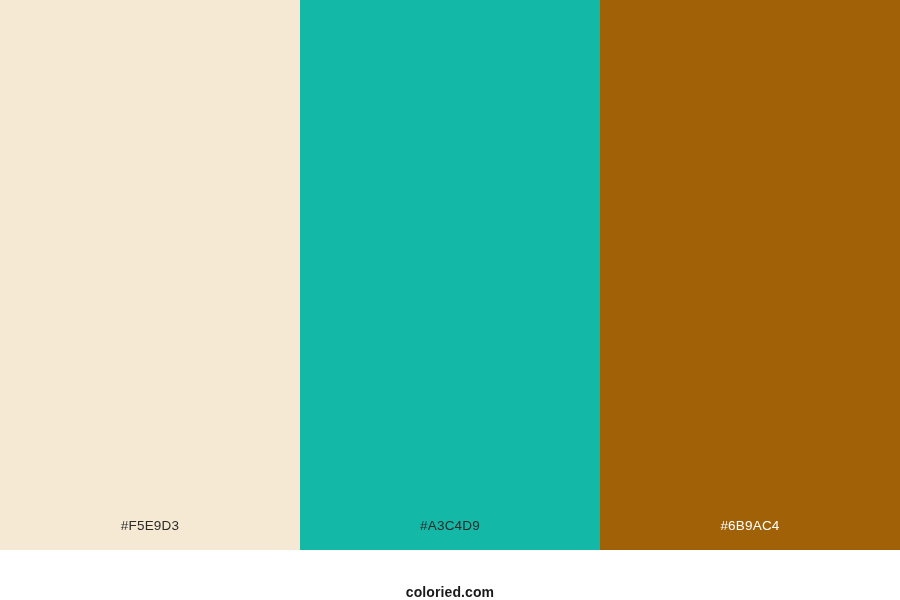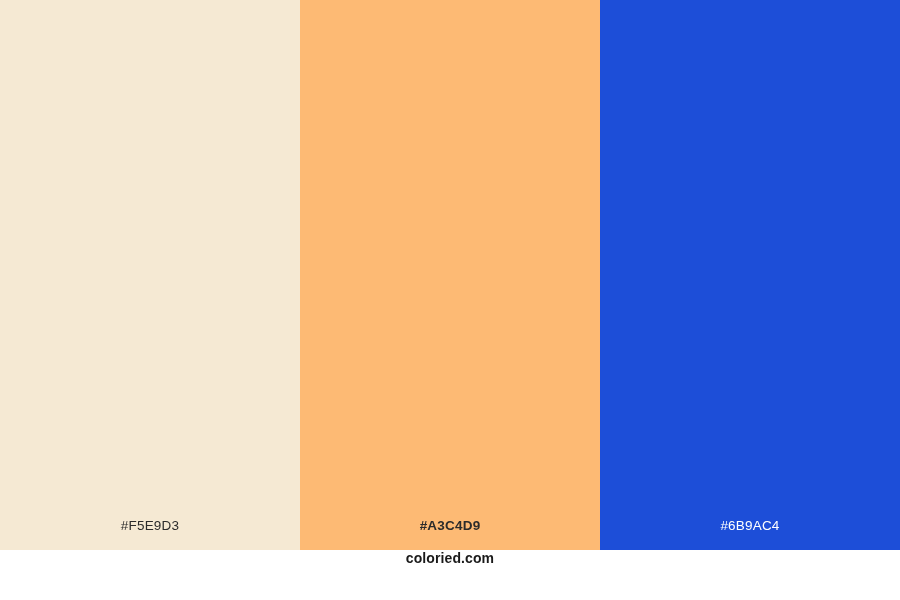--- a/index.html
+++ b/index.html
@@ -46,21 +46,21 @@
     padding-bottom: 18px;
     white-space: nowrap;
   }
   .label-dark { color: #2b2b2b; }
   .label-light { color: #ffffff; }
   .footer {
     width: 900px;
     height: 50px;
     background: #ffffff;
     display: flex;
-    align-items: flex-start;
+    align-items: flex-end;
     justify-content: center;
   }
   .footer-text {
     font-family: "Liberation Sans", sans-serif;
     font-size: 14px;
     font-weight: bold;
     color: #1a1a1a;
     letter-spacing: 0.1px;
   }
 </style>
@@ -69,25 +69,25 @@
 
 <div class="palette-page">
 
   <div class="swatch-strip">
 
     <div class="swatch" style="background-color: rgb(245, 233, 211);">
       <span class="swatch-label label-dark">#F5E9D3</span>
     </div>
 
 
-    <div class="swatch" style="background-color: #fdba74; font-weight: bold;">
+    <div class="swatch" style="background-color: #14b8a6;">
       <span class="swatch-label label-dark">#A3C4D9</span>
     </div>
 
-    <div class="swatch" style="background-color: #1d4ed8;">
+    <div class="swatch" style="background-color: #a16207;">
       <span class="swatch-label label-light">#6B9AC4</span>
     </div>
 
 
   </div>
 
   <div class="footer">
     <span class="footer-text">coloried.com</span>
   </div>
 

